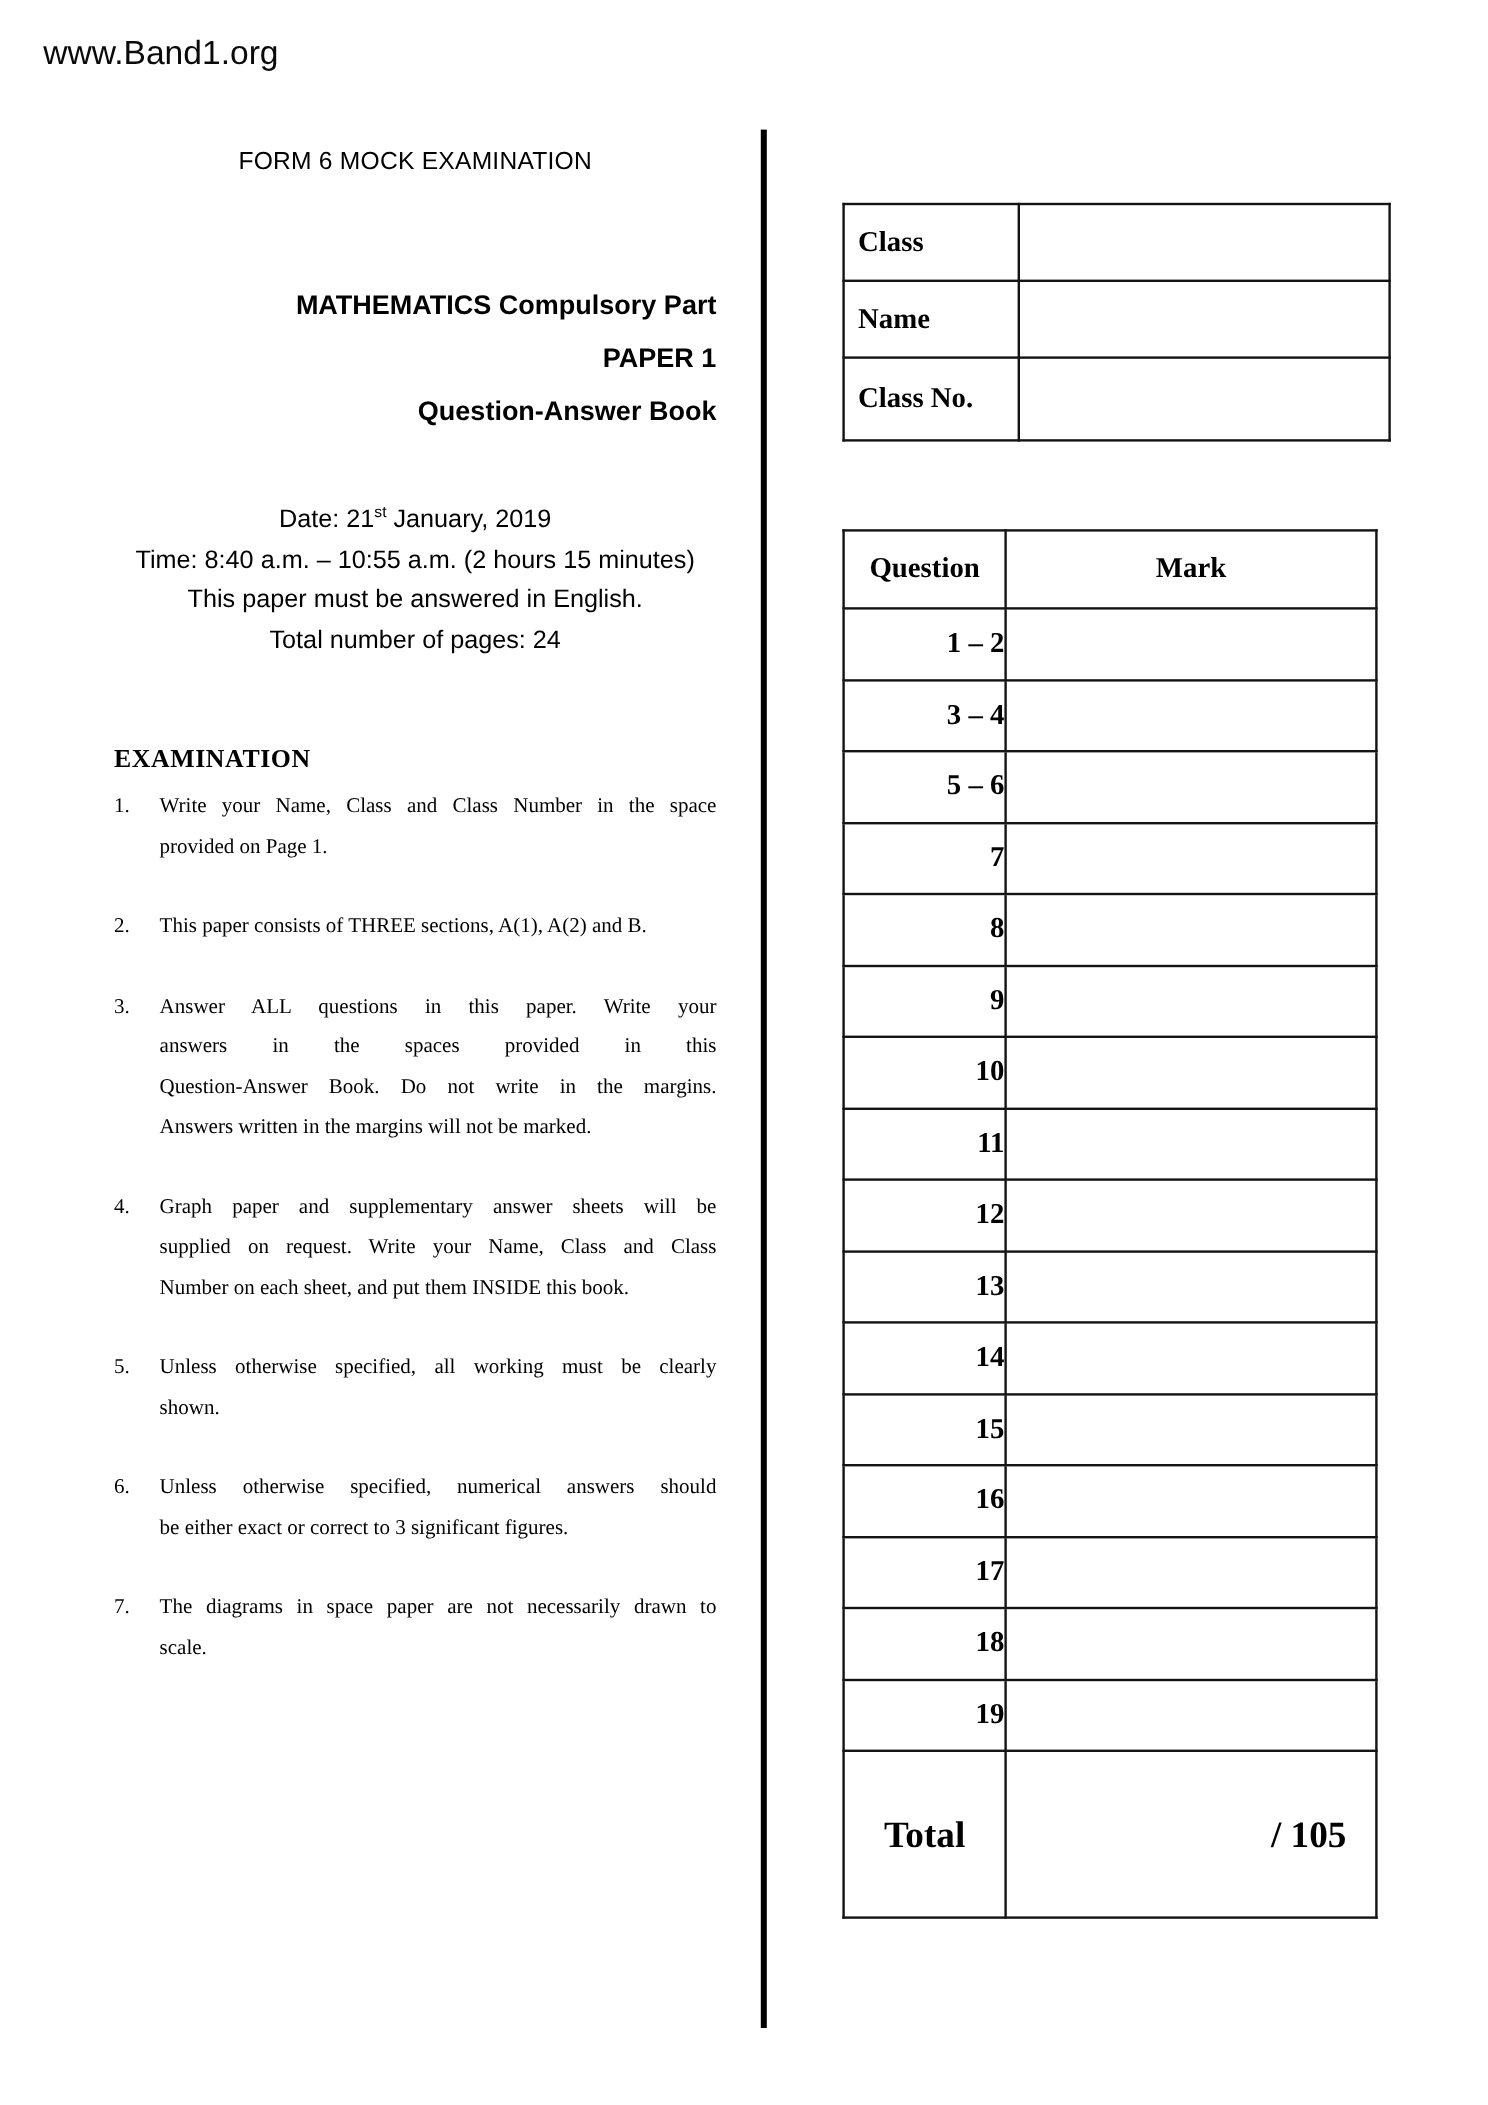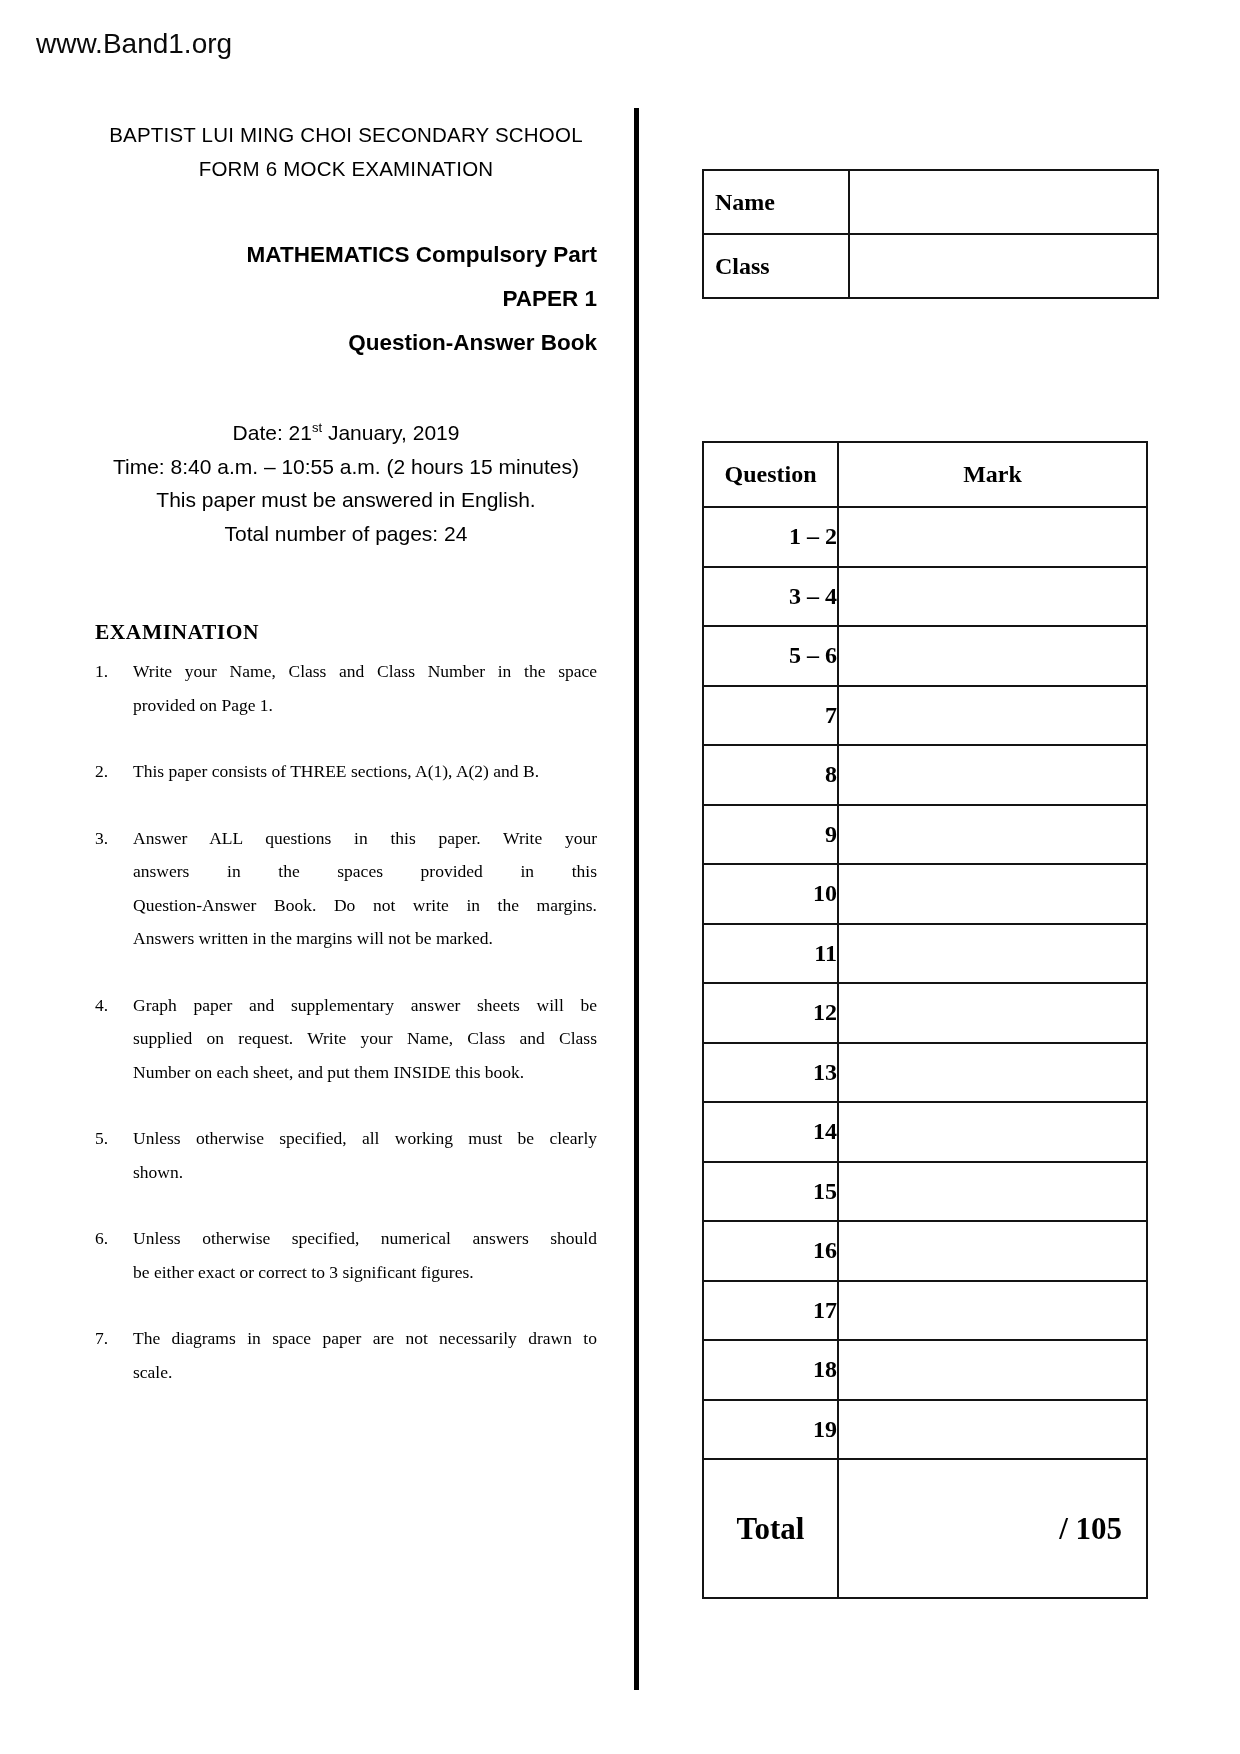--- a/index.html
+++ b/index.html
@@ -133,21 +133,20 @@
 </head>
 <body>
 
 <div class="page">
 
   <div class="watermark">www.Band1.org</div>
 
   <div class="vrule"></div>
 
   <div class="school-block">
-    <div>BAPTIST LUI MING CHOI SECONDARY SCHOOL</div>
     <div>FORM 6 MOCK EXAMINATION</div>
   </div>
 
   <div class="title-block">
     <div>MATHEMATICS Compulsory Part</div>
     <div>PAPER 1</div>
     <div>Question-Answer Book</div>
   </div>
 
   <div class="date-block">
@@ -209,25 +208,29 @@
       <div>
           <div class="tline">The diagrams in space paper are not necessarily drawn to</div>
           <div class="tline">scale.</div>
         </div>
     </div>
   </div>
 
   <table class="info-table">
     <tbody>
         <tr>
+      <td class="label">Class</td>
+      <td class="value"></td>
+    </tr>
+    <tr>
       <td class="label">Name</td>
       <td class="value"></td>
     </tr>
-    <tr>
-      <td class="label">Class</td>
+    <tr class="tall">
+      <td class="label">Class No.</td>
       <td class="value"></td>
     </tr>
   </tbody>
     </table>
 
   <table class="mark-table">
     <tbody>
         <tr class="hrow">
       <th class="qcol">Question</th>
       <th class="mcol">Mark</th>

